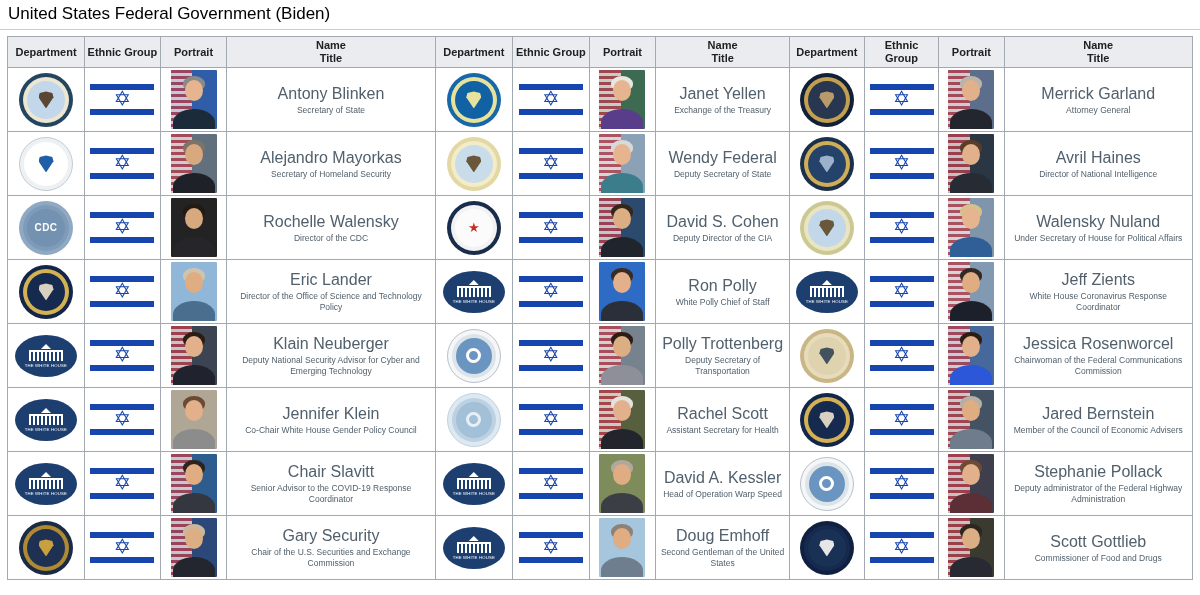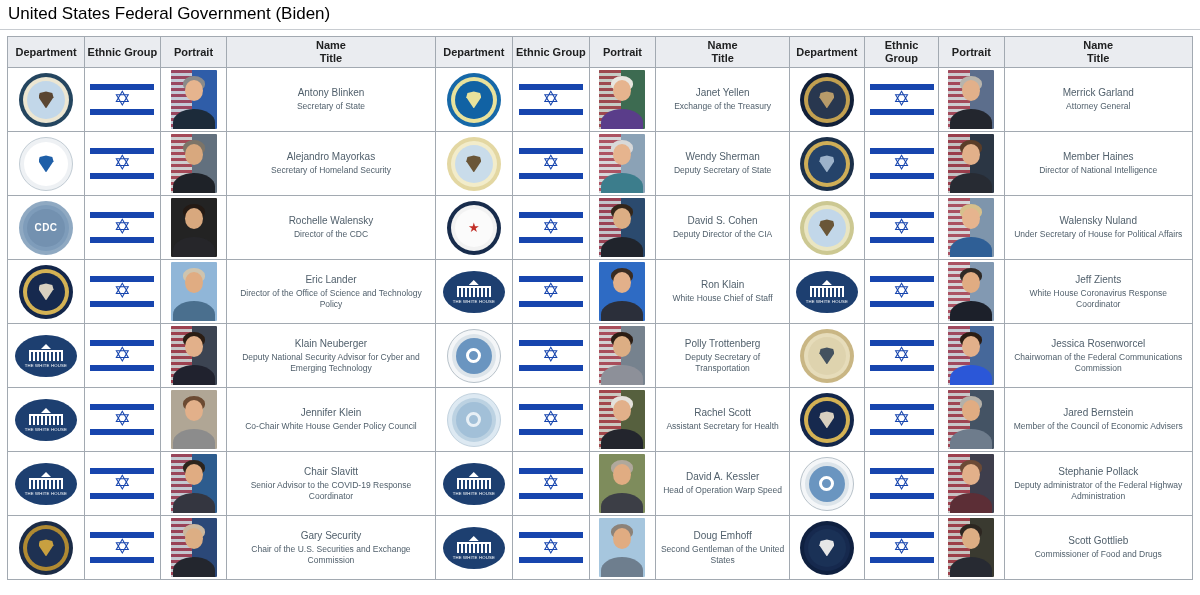--- a/index.html
+++ b/index.html
@@ -14,21 +14,21 @@
   .table-wrap { padding:6px 7px 4px 7px; }
 
   table.officials { width:100%; border-collapse:collapse; table-layout:fixed; }
   th, td {
     border:1px solid #a2a9b1; text-align:center; vertical-align:middle;
     padding:2px; overflow:hidden;
   }
   th { background:#eaecf0; font-size:11px; line-height:1.2; color:#202122; height:28px; font-weight:bold; }
   td { background:#ffffff; height:64px; }
 
-  .pname  { font-size:10px; color:#51606c; margin-bottom:2px; line-height:1.2; }
+  .pname  { font-size:16px; color:#51606c; margin-bottom:2px; line-height:1.2; }
   .ptitle { font-size:8.5px; color:#51606c; line-height:1.3; }
 
   
   .flagbox { width:64px; height:40px; margin:0 auto; position:relative; background:#fff; }
   .flagbox .bar { position:absolute; left:0; right:0; height:15%; background:var(--fb,#1745ae); }
   .flagbox .bar.top { top:11%; }
   .flagbox .bar.bot { bottom:11%; }
   .flagbox .star {
     position:absolute; top:50%; left:50%; transform:translate(-50%,-53%);
     font-size:21px; line-height:1; color:var(--fb,#1745ae);
@@ -230,21 +230,21 @@
           </td>
           <td>
             <div class="portrait" style="background: rgb(139, 162, 182);">
               <div class="p-flagband"></div>
               <div class="p-hair" style="background: rgb(217, 217, 217);"></div>
               <div class="p-head" style="background: rgb(230, 180, 142);"></div>
               <div class="p-suit" style="background: rgb(60, 125, 140);"></div>
             </div>
           </td>
           <td>
-            <div class="pname">Wendy Sherman</div>
+            <div class="pname">Wendy Federal</div>
             <div class="ptitle">Deputy Secretary of State</div>
           </td>
           <td>
             <div class="seal" style="background: rgb(28, 48, 73);">
               <div class="s-ring" style="background: rgb(207, 174, 87);"></div>
               <div class="s-center" style="background: rgb(37, 67, 106);">
                 <div class="em-shield" style="background: rgb(156, 178, 202);"></div>
               </div>
             </div>
           </td>
@@ -257,21 +257,21 @@
           </td>
           <td>
             <div class="portrait" style="background: rgb(43, 54, 68);">
               <div class="p-flagband"></div>
               <div class="p-hair" style="background: rgb(90, 61, 40);"></div>
               <div class="p-head" style="background: rgb(226, 176, 138);"></div>
               <div class="p-suit" style="background: rgb(39, 43, 51);"></div>
             </div>
           </td>
           <td>
-            <div class="pname">Member Haines</div>
+            <div class="pname">Avril Haines</div>
             <div class="ptitle">Director of National Intelligence</div>
           </td>
         </tr>
         <tr>
           <td>
             <div class="seal" style="background: rgb(143, 169, 194);">
               <div class="s-ring" style="background: rgb(126, 156, 186);"></div>
               <div class="s-center" style="background: rgb(115, 145, 176);">
                 <div class="em-text" style="color: rgb(255, 255, 255);">CDC</div>
               </div>
@@ -392,22 +392,22 @@
             </div>
           </td>
           <td>
             <div class="portrait" style="background: rgb(46, 107, 196);">
               <div class="p-hair" style="background: rgb(58, 44, 34);"></div>
               <div class="p-head" style="background: rgb(226, 176, 138);"></div>
               <div class="p-suit" style="background: rgb(43, 47, 58);"></div>
             </div>
           </td>
           <td>
-            <div class="pname">Ron Klain</div>
-            <div class="ptitle">White House Chief of Staff</div>
+            <div class="pname">Ron Polly</div>
+            <div class="ptitle">White Polly Chief of Staff</div>
           </td>
           <td>
             <div class="seal-oval" style="background: rgb(29, 63, 112);">
               <div class="wh-roof"></div>
               <div class="wh-body"></div>
               <div class="wh-label">THE WHITE HOUSE</div>
             </div>
           </td>
           <td>
             <div class="flagbox" style="--fb: #1745ae;">

